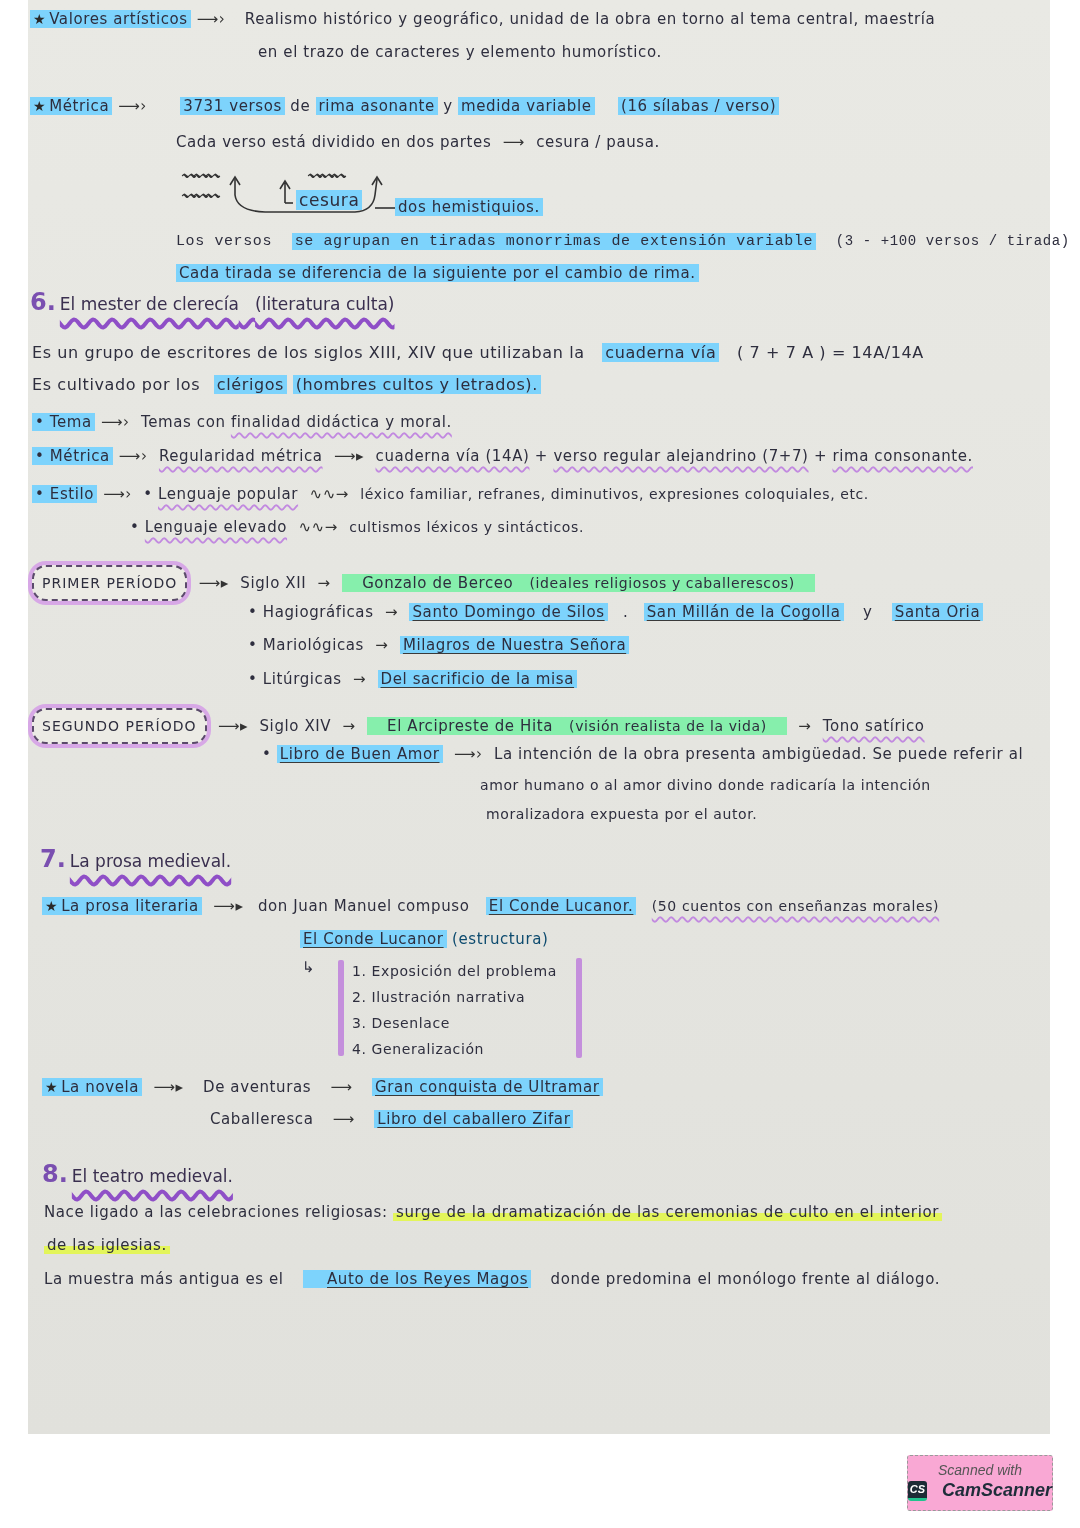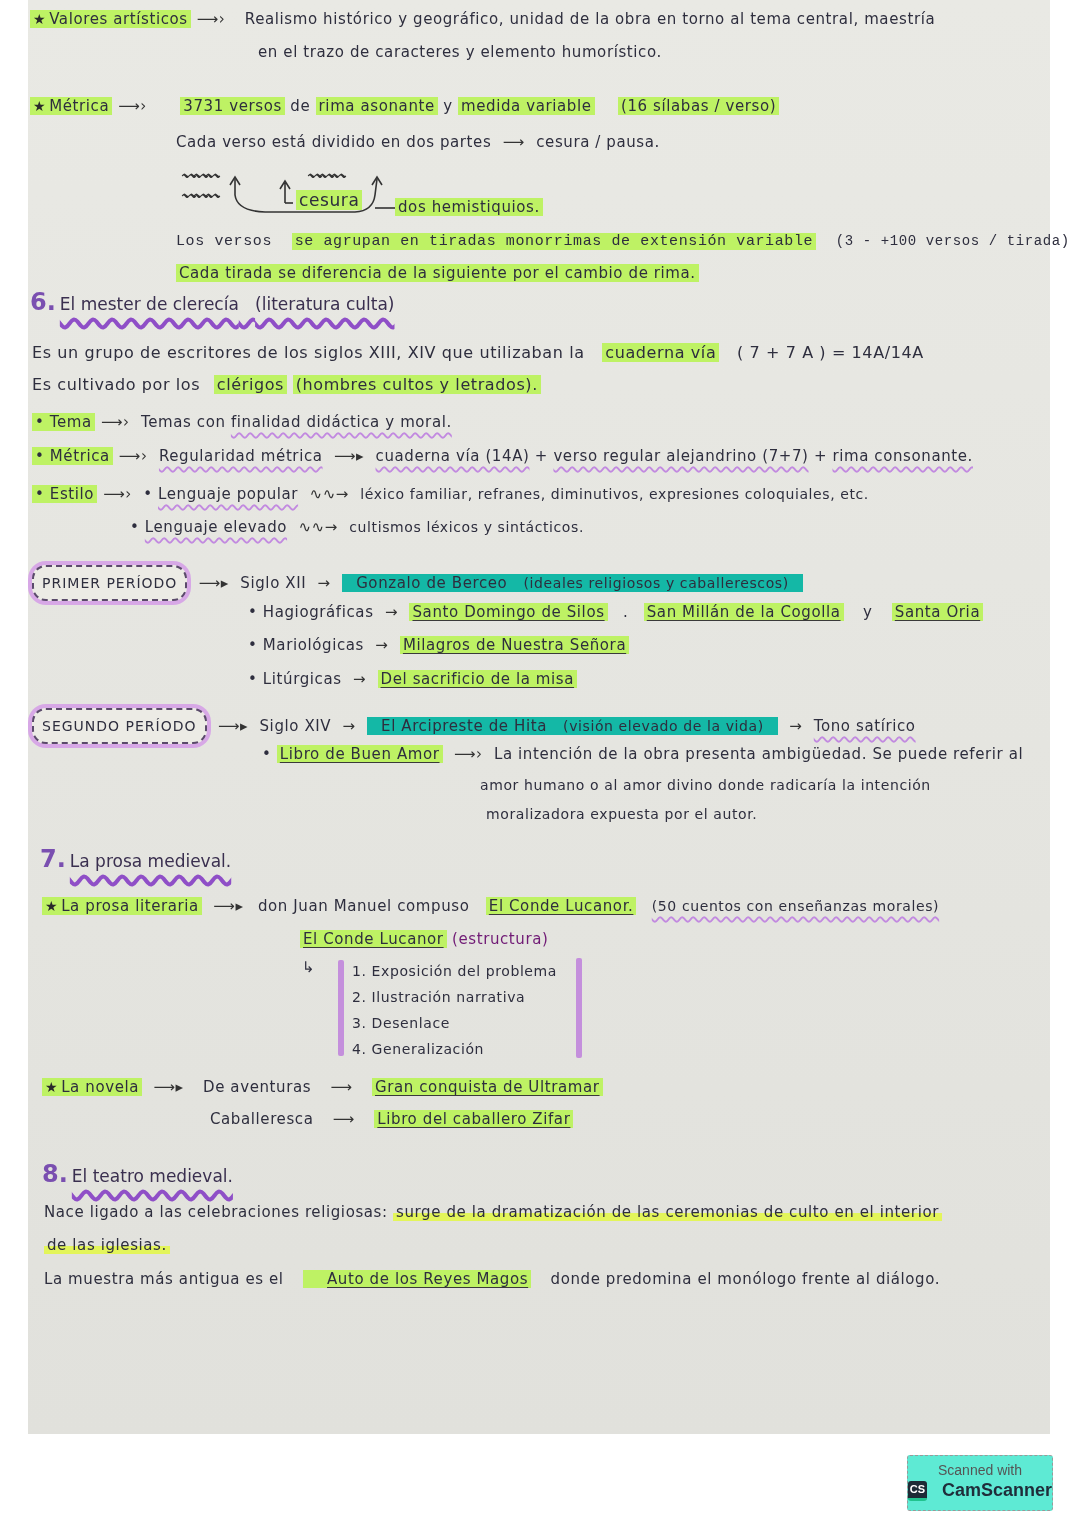--- a/index.html
+++ b/index.html
@@ -5,39 +5,40 @@
   html, body { margin:0; padding:0; }
   body {
     width:1080px; height:1528px; background:#ffffff; position:relative; overflow:hidden;
     font-family:"DejaVu Sans", sans-serif; color:#2b2b3a;
   }
   .paper {
     position:absolute; left:28px; top:0; width:1022px; height:1434px;
     background:linear-gradient(180deg,#e9e9e4 0%,#e6e6e1 40%,#e1e1dc 100%);
   }
   .line { position:absolute; white-space:nowrap; font-size:15px; letter-spacing:0.6px; color:#2e2e3e; }
-  .hl { background:#bef264; padding:0 3px; }
-  .hlp { background:#14b8a6; padding:0 14px; }
+  .hl { background:#7dd3fc; padding:0 3px; }
+  .hlp { background:#86efac; padding:0 20px; }
   .ul { text-decoration:underline; text-decoration-color:#3a3a3a; text-underline-offset:3px; }
   .wavy { text-decoration:underline wavy #c28ae0; text-decoration-thickness:2px; text-underline-offset:5px; }
   .star { color:#2a2a2a; font-size:14px; margin-right:3px; }
   .arrow { color:#333; margin:0 6px; }
   .section-title { position:absolute; white-space:nowrap; font-size:17px; color:#3a2f4f; }
   .section-num { font-weight:bold; font-size:24px; color:#7a4fb0; margin-right:4px; }
   .section-title .t { text-decoration:underline wavy #8f4fc7; text-decoration-thickness:4px; text-underline-offset:8px; }
   .cloud {
     display:inline-block; border:2px dashed #5a4a6a; border-radius:14px; padding:8px 8px;
     box-shadow:0 0 0 4px #d7a8e6; background:#ecebe5; font-size:14px; letter-spacing:1px;
   }
   .bl { position:absolute; width:6px; background:#c48fdc; border-radius:2px; }
   .wave-mark { position:absolute; font-size:14px; color:#333; letter-spacing:-2px; }
   .badge {
     position:absolute; left:907px; top:1455px; width:144px; height:54px;
-    border:1px dashed #999; border-radius:3px; background:#5eead4; text-align:center;
+    border:1px dashed #999; border-radius:3px; background:#f9a8d4; text-align:center;
     font-family:"Liberation Sans", sans-serif;
+    font-style:italic;
   }
   .badge .s1 { font-size:14px; color:#555; margin-top:6px; }
   .badge .s2 { font-size:18px; color:#1f2d3a; font-weight:bold; display:flex; align-items:center; justify-content:center; gap:15px; margin-top:2px; }
   .cs-logo { width:20px; height:20px; background:#1d2b36; color:#fff; font-size:11px; font-weight:bold; border-radius:3px; border-bottom:3px solid #21c38e; display:inline-flex; align-items:center; justify-content:center; box-sizing:border-box;}
 </style>
 </head>
 <body>
 
 <div class="paper"></div>
 
@@ -150,21 +151,21 @@
   • <span>Litúrgicas</span>
   <span class="arrow">→</span>
   <span class="hl ul">Del sacrificio de la misa</span>
 </div>
 
 <div class="line" style="left:32px;top:708px;">
   <span class="cloud">SEGUNDO PERÍODO</span>
   <span class="arrow">⟶▸</span>
   <span>Siglo XIV</span>
   <span class="arrow">→</span>
-  <span class="hlp"><span>El Arcipreste de Hita</span>&nbsp;&nbsp;&nbsp;<span style="font-size:14px;">(visión elevado de la vida)</span></span>
+  <span class="hlp"><span>El Arcipreste de Hita</span>&nbsp;&nbsp;&nbsp;<span style="font-size:14px;">(visión realista de la vida)</span></span>
   <span class="arrow">→</span>
   <span class="wavy">Tono satírico</span>
 </div>
 <div class="line" style="left:262px;top:745px;">
   • <span class="hl ul">Libro de Buen Amor</span>
   <span class="arrow">⟶›</span>
   <span>La intención de la obra presenta ambigüedad. Se puede referir al</span>
 </div>
 <div class="line" style="left:480px;top:777px;font-size:14px;">amor humano o al amor divino donde radicaría la intención</div>
 <div class="line" style="left:486px;top:806px;font-size:14px;">moralizadora expuesta por el autor.</div>
@@ -174,21 +175,21 @@
 </div>
 <div class="line" style="left:42px;top:897px;">
   <span class="hl"><span class="star">★</span><span>La prosa literaria</span></span>
   <span class="arrow">⟶▸</span>
   <span class="hl" style="background:transparent;">don Juan Manuel compuso</span>
   <span class="hl ul" style="margin-left:8px;">El Conde Lucanor.</span>
   <span class="wavy" style="margin-left:10px;font-size:14px;">(50 cuentos con enseñanzas morales)</span>
 </div>
 <div class="line" style="left:300px;top:930px;">
   <span class="hl ul">El Conde Lucanor</span>
-  <span style="color:#701a75;">(estructura)</span>
+  <span style="color:#0c4a6e;">(estructura)</span>
 </div>
 <div class="line" style="left:302px;top:958px;">↳</div>
 <div class="bl" style="left:338px;top:960px;height:96px;"></div>
 <div class="bl" style="left:576px;top:958px;height:100px;"></div>
 <div class="line" style="left:352px;top:958px;font-size:14px;line-height:26px;">
   <div>1. Exposición del problema</div>
   <div>2. Ilustración narrativa</div>
   <div>3. Desenlace</div>
   <div>4. Generalización</div>
 </div>

